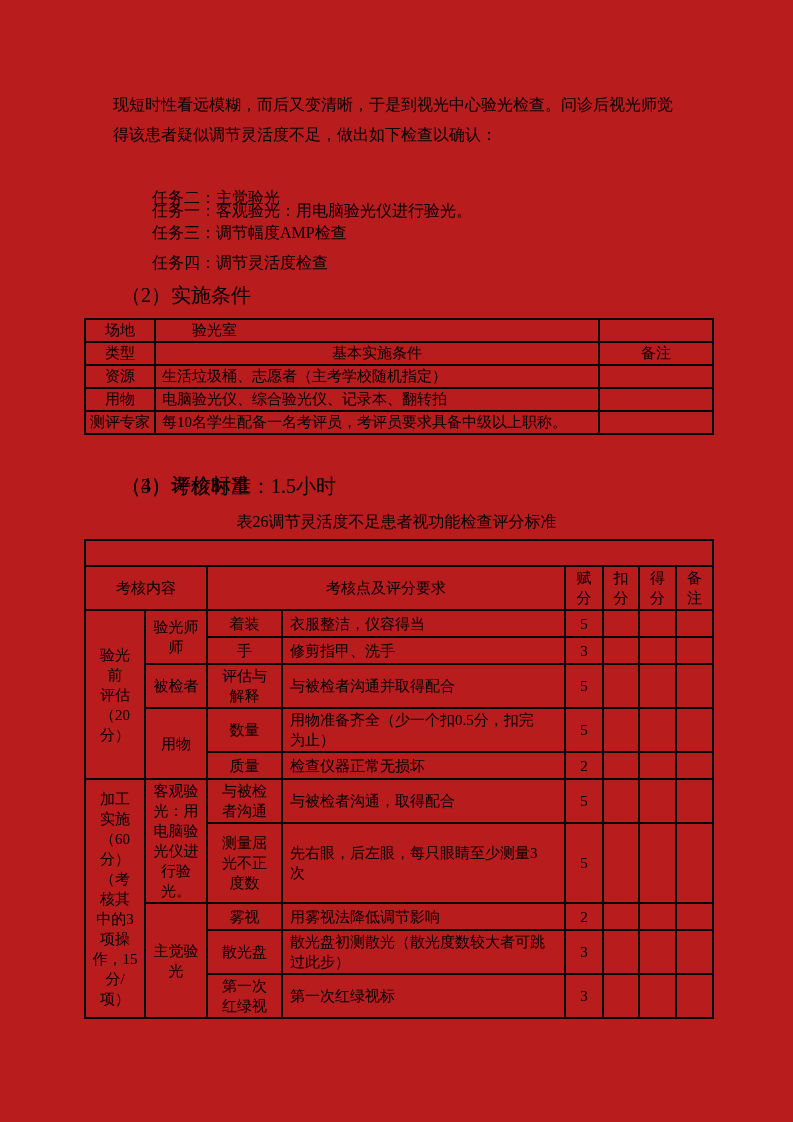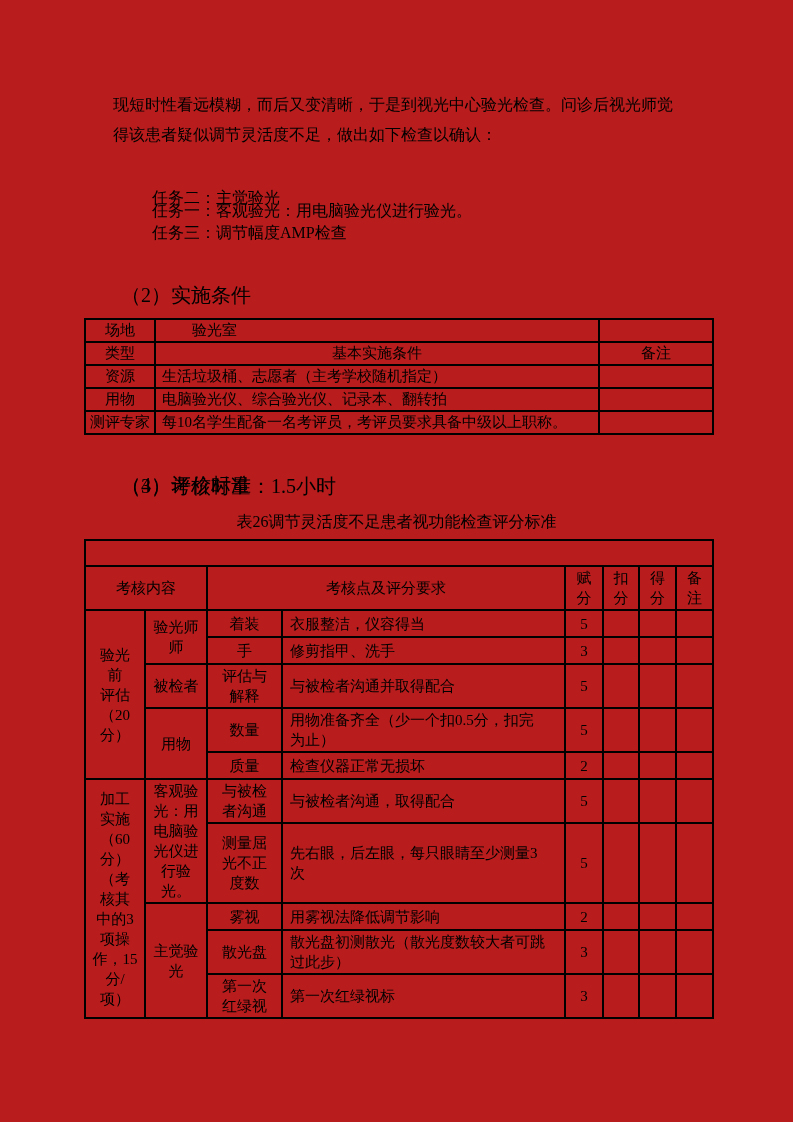--- a/index.html
+++ b/index.html
@@ -80,20 +80,21 @@
 <body>
 
 <div class="page">
 
   <div class="intro">现短时性看远模糊，而后又变清晰，于是到视光中心验光检查。问诊后视光师觉
 得该患者疑似调节灵活度不足，做出如下检查以确认：</div>
 
   <div class="task task-1">任务一：客观验光：用电脑验光仪进行验光。</div>
   <div class="task task-2">任务二：主觉验光</div>
   <div class="task task-3">任务三：调节幅度AMP检查</div>
+  <div class="task task-4">任务四：调节灵活度检查</div>
 
   <div class="sec sec-2">（2）实施条件</div>
 
   <table class="t-cond">
     <colgroup>
       <col style="width:70px">
         <col style="width:444px">
         <col style="width:114px">
     </colgroup>
     <tbody>

